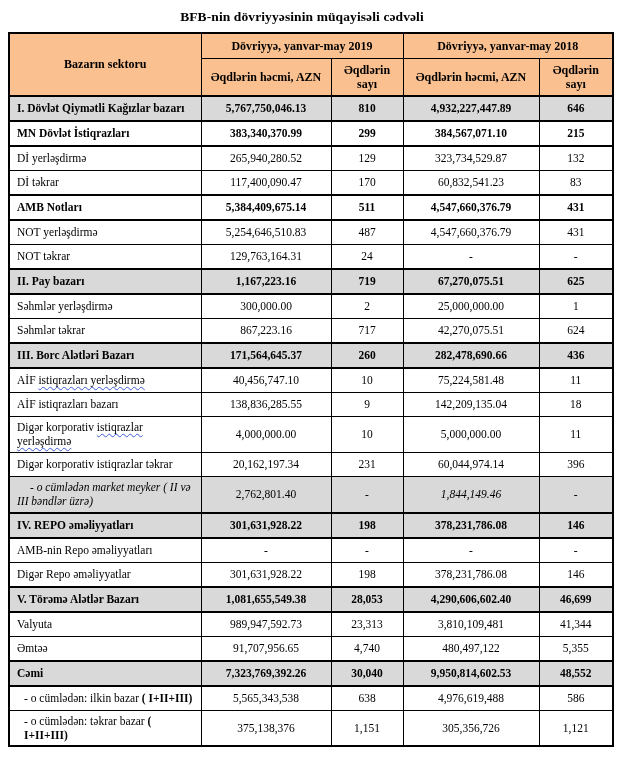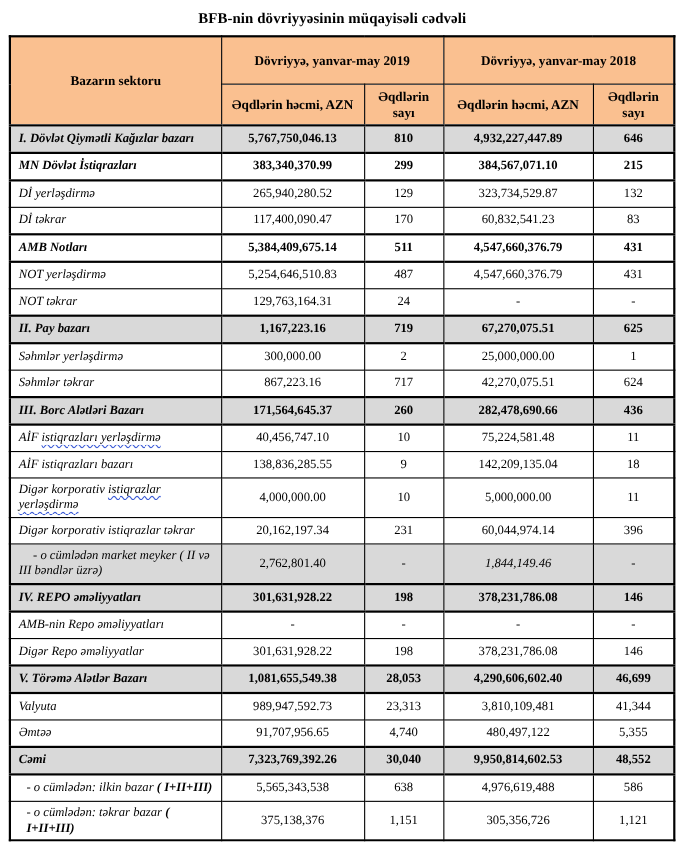--- a/index.html
+++ b/index.html
@@ -16,28 +16,28 @@
   table.turnover {
     border-collapse:collapse; table-layout:fixed;
     margin-left:8px; width:604px;
     border:2px solid #000;
   }
   th, td { border:1px solid #000; overflow:hidden; }
   thead th {
     background:#FAC090; font-weight:bold; text-align:center;
     vertical-align:middle; font-size:12px; line-height:1.2;
   }
-  thead tr.h1 th { height:24px; padding:9px 4px; }
+  thead tr.h1 th { height:24px; padding:0 4px; }
   thead tr.h2 th { height:32px; padding:2px 4px; }
   thead th.vol { padding:2px 12px; }
   tbody td {
     font-size:11.5px; line-height:1.25; height:17px;
     vertical-align:middle; background:#fff;
   }
-  td.lbl { text-align:left; padding:3px 4px 3px 7px;font-style:italic; }
+  td.lbl { text-align:left; padding:3px 4px 3px 7px; }
   td.num { text-align:center; padding:3px 3px; }
   tr.r-section td { background:#D9D9D9; font-weight:bold; }
   tr.r-section td, tr.r-bold td { border-top-width:2px; border-bottom-width:2px; }
   tr.r-bold td { font-weight:bold;margin-left:11px; }
   tr.r-note td { background:#D9D9D9; font-weight:normal; }
   tr.r-note td.lbl { font-style:italic; text-indent:13px; }
   tr.r-note td.i { font-style:italic;margin-left:48px; }
   tr.r-footer td.lbl { padding-left:14px;margin-left:44px; }
   .misspell {
     text-decoration-line:underline; text-decoration-style:wavy;

